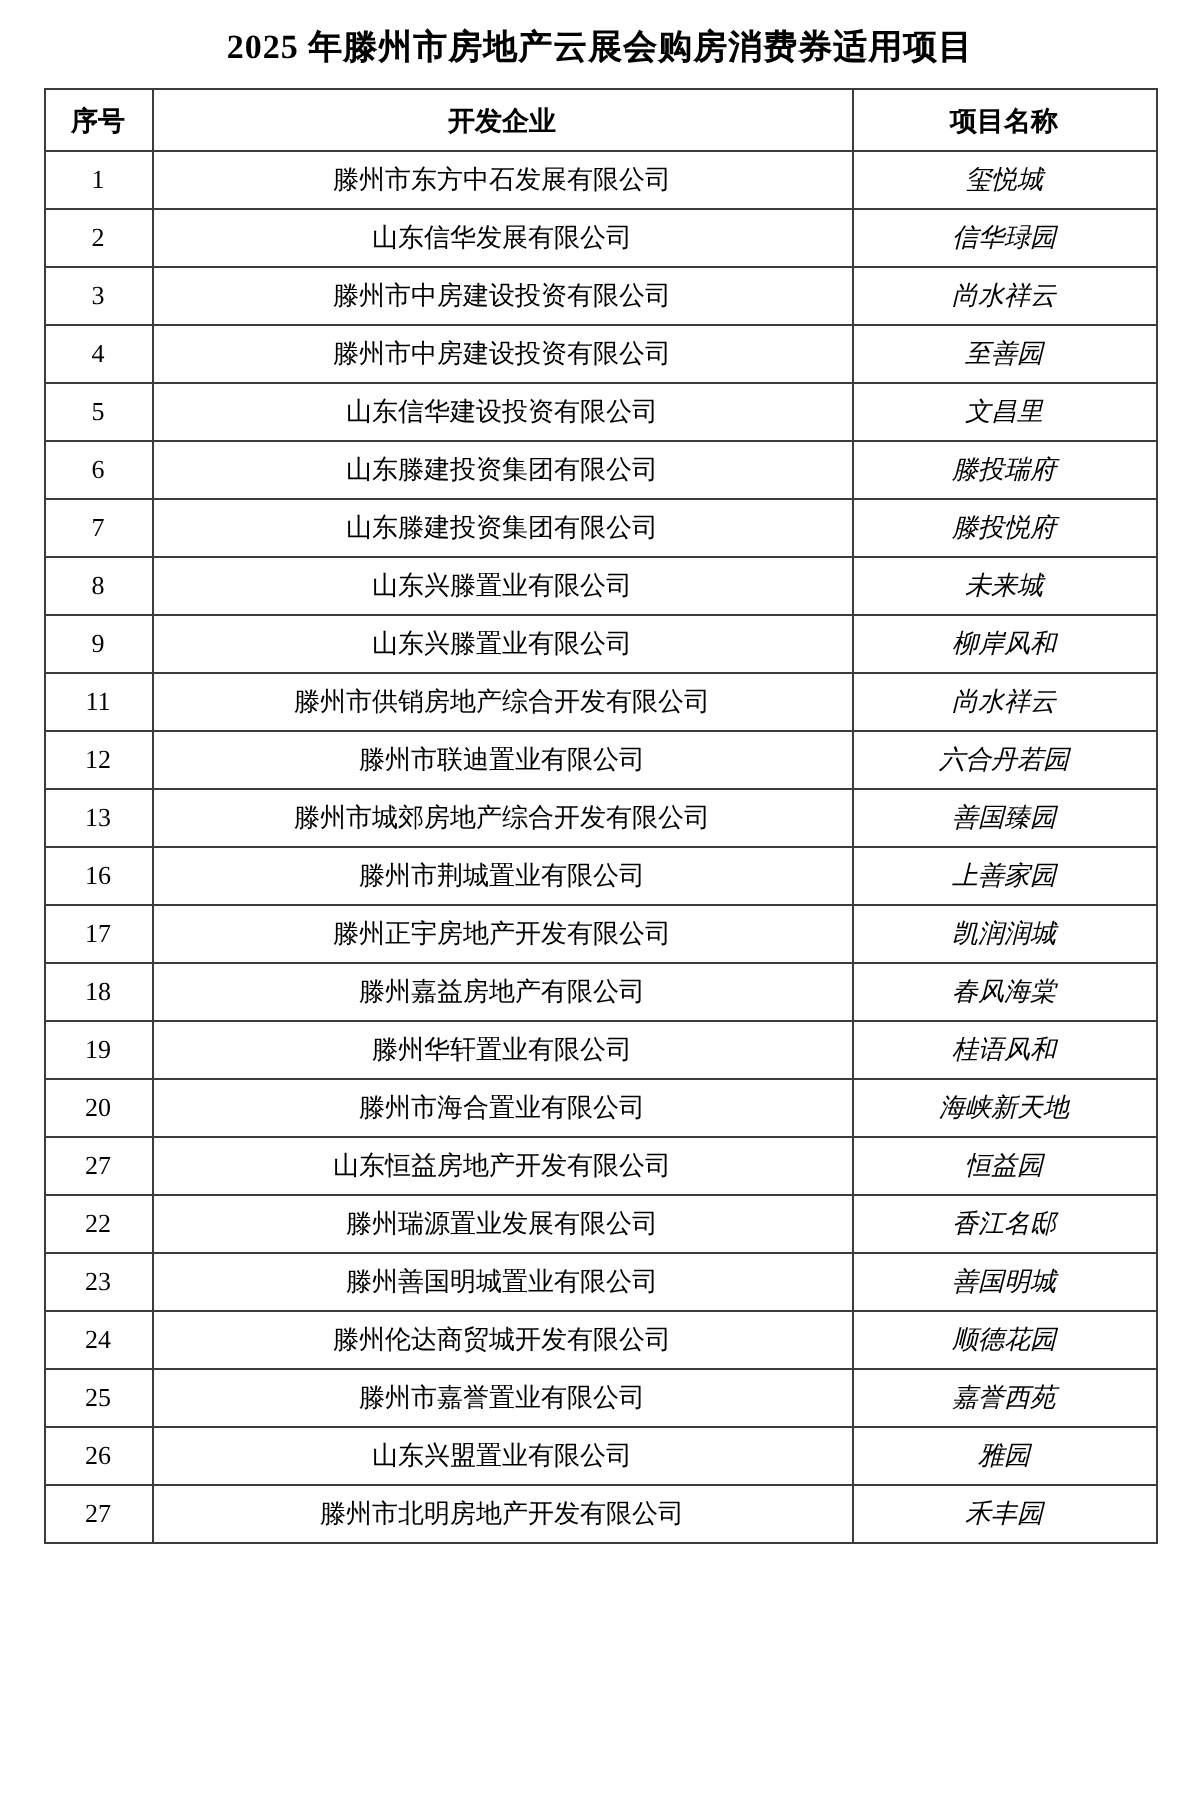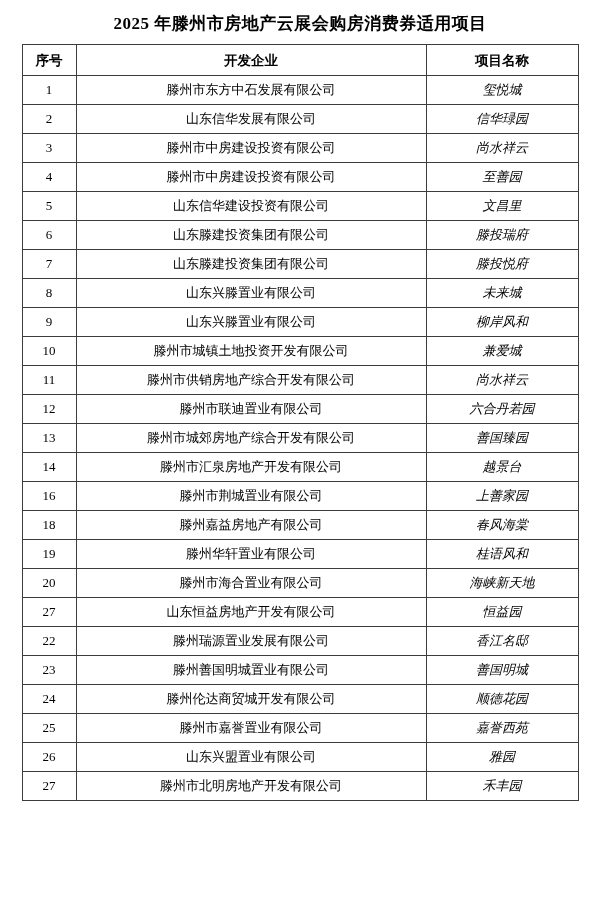--- a/index.html
+++ b/index.html
@@ -119,50 +119,45 @@
         <td class="idx-cell">8</td>
         <td class="dev-cell">山东兴滕置业有限公司</td>
         <td class="proj-cell">未来城</td>
       </tr>
       <tr>
         <td class="idx-cell">9</td>
         <td class="dev-cell">山东兴滕置业有限公司</td>
         <td class="proj-cell">柳岸风和</td>
       </tr>
       <tr>
-        <td class="idx-cell">10</td>
-        <td class="dev-cell">滕州市城镇土地投资开发有限公司</td>
-        <td class="proj-cell">兼爱城</td>
-      </tr>
-      <tr>
         <td class="idx-cell">11</td>
         <td class="dev-cell">滕州市供销房地产综合开发有限公司</td>
         <td class="proj-cell">尚水祥云</td>
       </tr>
       <tr>
         <td class="idx-cell">12</td>
         <td class="dev-cell">滕州市联迪置业有限公司</td>
         <td class="proj-cell">六合丹若园</td>
       </tr>
       <tr>
         <td class="idx-cell">13</td>
         <td class="dev-cell">滕州市城郊房地产综合开发有限公司</td>
         <td class="proj-cell">善国臻园</td>
       </tr>
       <tr>
-        <td class="idx-cell">14</td>
-        <td class="dev-cell">滕州市汇泉房地产开发有限公司</td>
-        <td class="proj-cell">越景台</td>
-      </tr>
-      <tr>
         <td class="idx-cell">16</td>
         <td class="dev-cell">滕州市荆城置业有限公司</td>
         <td class="proj-cell">上善家园</td>
       </tr>
       <tr>
+        <td class="idx-cell">17</td>
+        <td class="dev-cell">滕州正宇房地产开发有限公司</td>
+        <td class="proj-cell">凯润润城</td>
+      </tr>
+      <tr>
         <td class="idx-cell">18</td>
         <td class="dev-cell">滕州嘉益房地产有限公司</td>
         <td class="proj-cell">春风海棠</td>
       </tr>
       <tr>
         <td class="idx-cell">19</td>
         <td class="dev-cell">滕州华轩置业有限公司</td>
         <td class="proj-cell">桂语风和</td>
       </tr>
       <tr>

